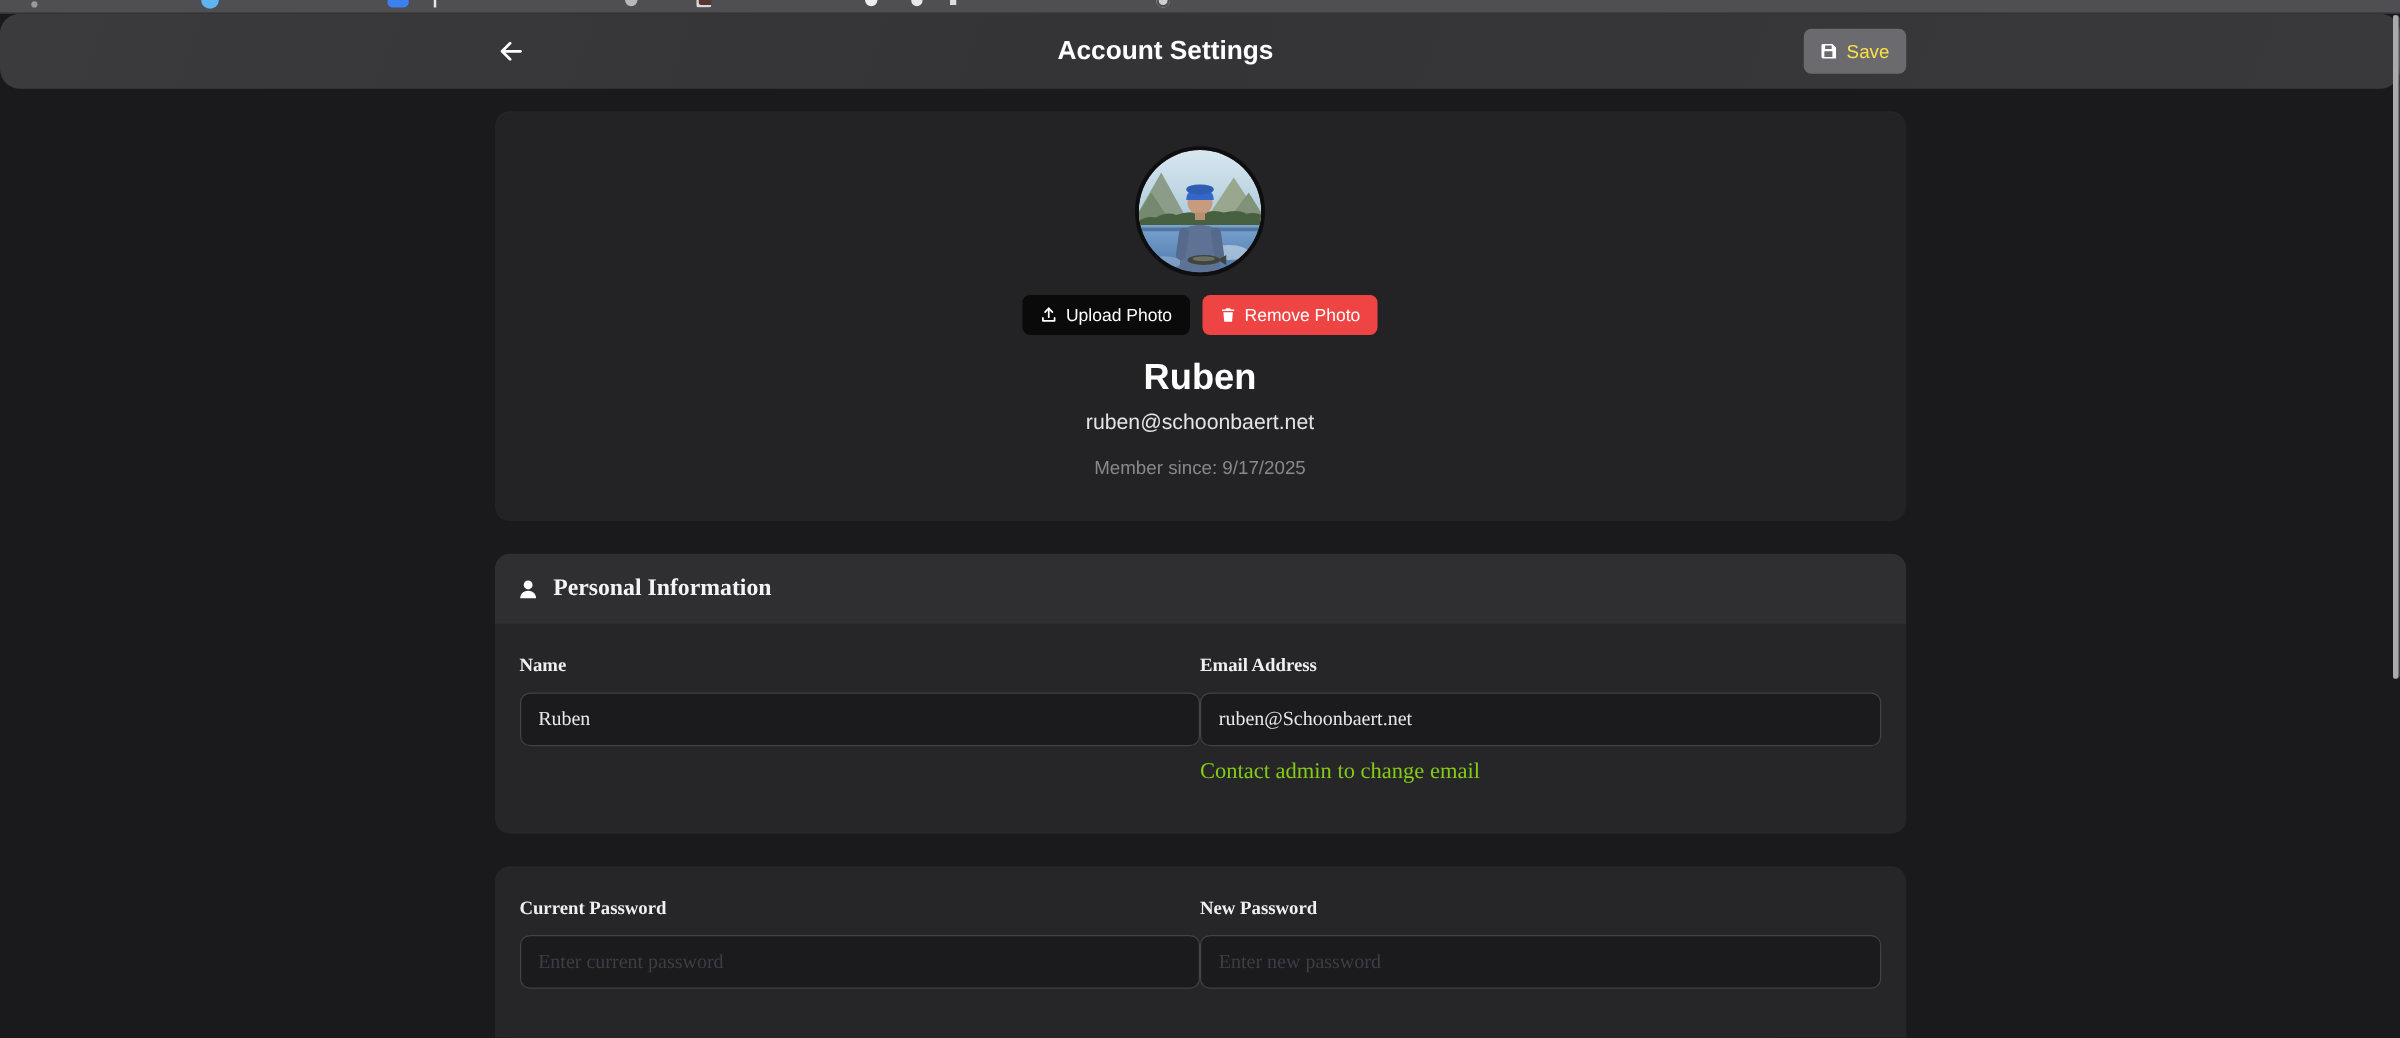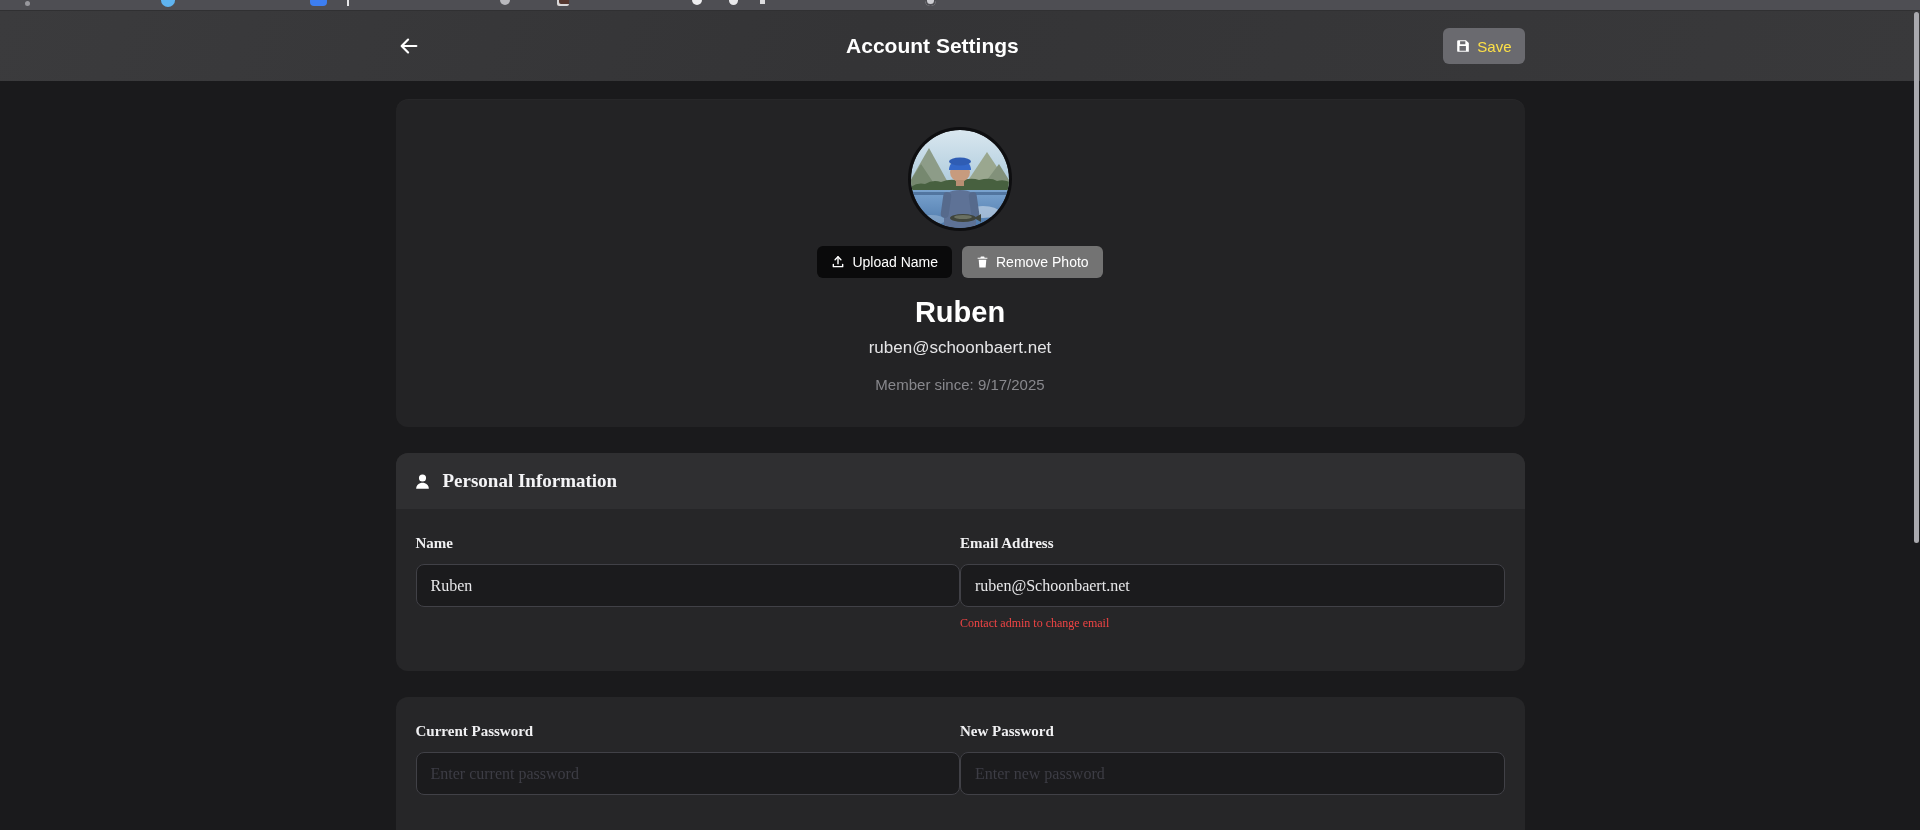--- a/index.html
+++ b/index.html
@@ -5,22 +5,22 @@
   * { margin:0; padding:0; box-sizing:border-box; }
   html,body{ width:1920px; height:830px; overflow:hidden; background:#1a1a1c;
     font-family:"Liberation Sans","DejaVu Sans",sans-serif; }
 
   
   .tabstrip{ position:relative; height:11px; background:#4e4e53;
     border-bottom:1px solid #303032; overflow:hidden; }
   .fav{ position:absolute; }
 
   
-  .appbar{ height:70px;
-    background:linear-gradient(110deg,#3b3b3d 0%,#343436 45%,#39393b 100%); }
+  .appbar{ height:60px;
+    background:linear-gradient(110deg,#3b3b3d 0%,#343436 45%,#39393b 100%);border-radius:16px; }
   .appbar-inner{ width:1129px; height:100%; margin:0 auto;
     display:flex; align-items:center; }
   .back-btn{ width:26px; height:26px; background:none; border:none; cursor:pointer;
     display:flex; align-items:center; justify-content:center; padding:0; }
   .page-title{ flex:1; text-align:center; color:#ffffff; font-size:21px; font-weight:bold; }
   .save-btn{ display:flex; align-items:center; gap:7px; background:#6a6a6f;
     border:none; border-radius:6px; height:36px; padding:0 13px;
     color:#fde047; font-size:15px; font-family:inherit; cursor:pointer; }
 
   
@@ -30,39 +30,39 @@
   
   .profile-card{ background:#232325; padding:28px 0 34px; text-align:center;
     box-shadow:0 1px 0 rgba(255,255,255,.02) inset; }
   .avatar-wrap{ width:104px; height:104px; margin:0 auto; border-radius:50%;
     border:3px solid #0e0e10; overflow:hidden; }
   .avatar-wrap svg{ display:block; }
   .photo-actions{ margin-top:15px; display:flex; justify-content:center; gap:10px; }
   .pbtn{ display:flex; align-items:center; gap:7px; height:32px; padding:0 14px;
     border:none; border-radius:6px; color:#fff; font-size:14px; font-family:inherit; cursor:pointer; }
   .pbtn.upload{ background:#0a0a0b; }
-  .pbtn.remove{ background:#737373; }
+  .pbtn.remove{ background:#ef4444; }
   .profile-name{ margin-top:18px; color:#ffffff; font-size:29px; font-weight:bold; }
   .profile-email{ margin-top:9px; color:#e4e4e6; font-size:17px; }
   .profile-member{ margin-top:18px; color:#88888d; font-size:15px; }
 
   
   .section-card{ background:#262628; overflow:hidden;font-family:Liberation Serif, serif; }
   .section-header{ height:56px; background:#2f2f31; display:flex; align-items:center;
     gap:11px; padding:0 17px; }
   .section-header .ttl{ color:#f4f4f6; font-size:19px; font-weight:bold; }
   .section-body{ padding:26px 20px 40px; display:grid;
     grid-template-columns:1fr 1fr; }
   .field-label{ display:block; color:#f0f0f2; font-size:15px; font-weight:bold;
     margin-bottom:12px; }
   .tinput{ width:100%; height:43px; background:#1b1b1d; border:1px solid #414147;
     border-radius:8px; color:#e8e8ea; font-size:16px; font-family:inherit;
     padding:0 14px; outline:none; }
   .tinput::placeholder{ color:#3d3d45; }
-  .helper{ margin-top:9px; color:#ef4444; font-size:12px; }
+  .helper{ margin-top:9px; color:#84cc16; font-size:18px; }
   .security .section-body{ padding-bottom:90px; }
 
   
   .scroll-thumb{ position:fixed; top:12px; right:1px; width:5px; height:531px;
     background:#a9a9ae; border-radius:3px; }
 
   .icon{ display:inline-flex; align-items:center; justify-content:center; }
 </style>
 </head>
 <body>
@@ -147,21 +147,21 @@
 
     <div class="photo-actions">
       <button class="pbtn upload">
         <span class="icon">
           <svg width="14" height="14" viewBox="0 0 24 24" fill="none" stroke="#ffffff" stroke-width="2.4" stroke-linecap="round" stroke-linejoin="round">
             <polyline points="7,8 12,3 17,8"></polyline>
               <line x1="12" y1="3" x2="12" y2="15"></line>
             <path d="M4 16v4h16v-4"></path>
           </svg>
         </span>
-        <span>Upload Name</span>
+        <span>Upload Photo</span>
       </button>
       <button class="pbtn remove">
         <span class="icon">
           <svg width="13" height="14" viewBox="0 0 24 24" fill="#ffffff">
             <path d="M9 2h6l1 2h5v2H3V4h5l1-2zM5 8h14l-1.2 14H6.2L5 8z"></path>
           </svg>
         </span>
         <span>Remove Photo</span>
       </button>
     </div>

